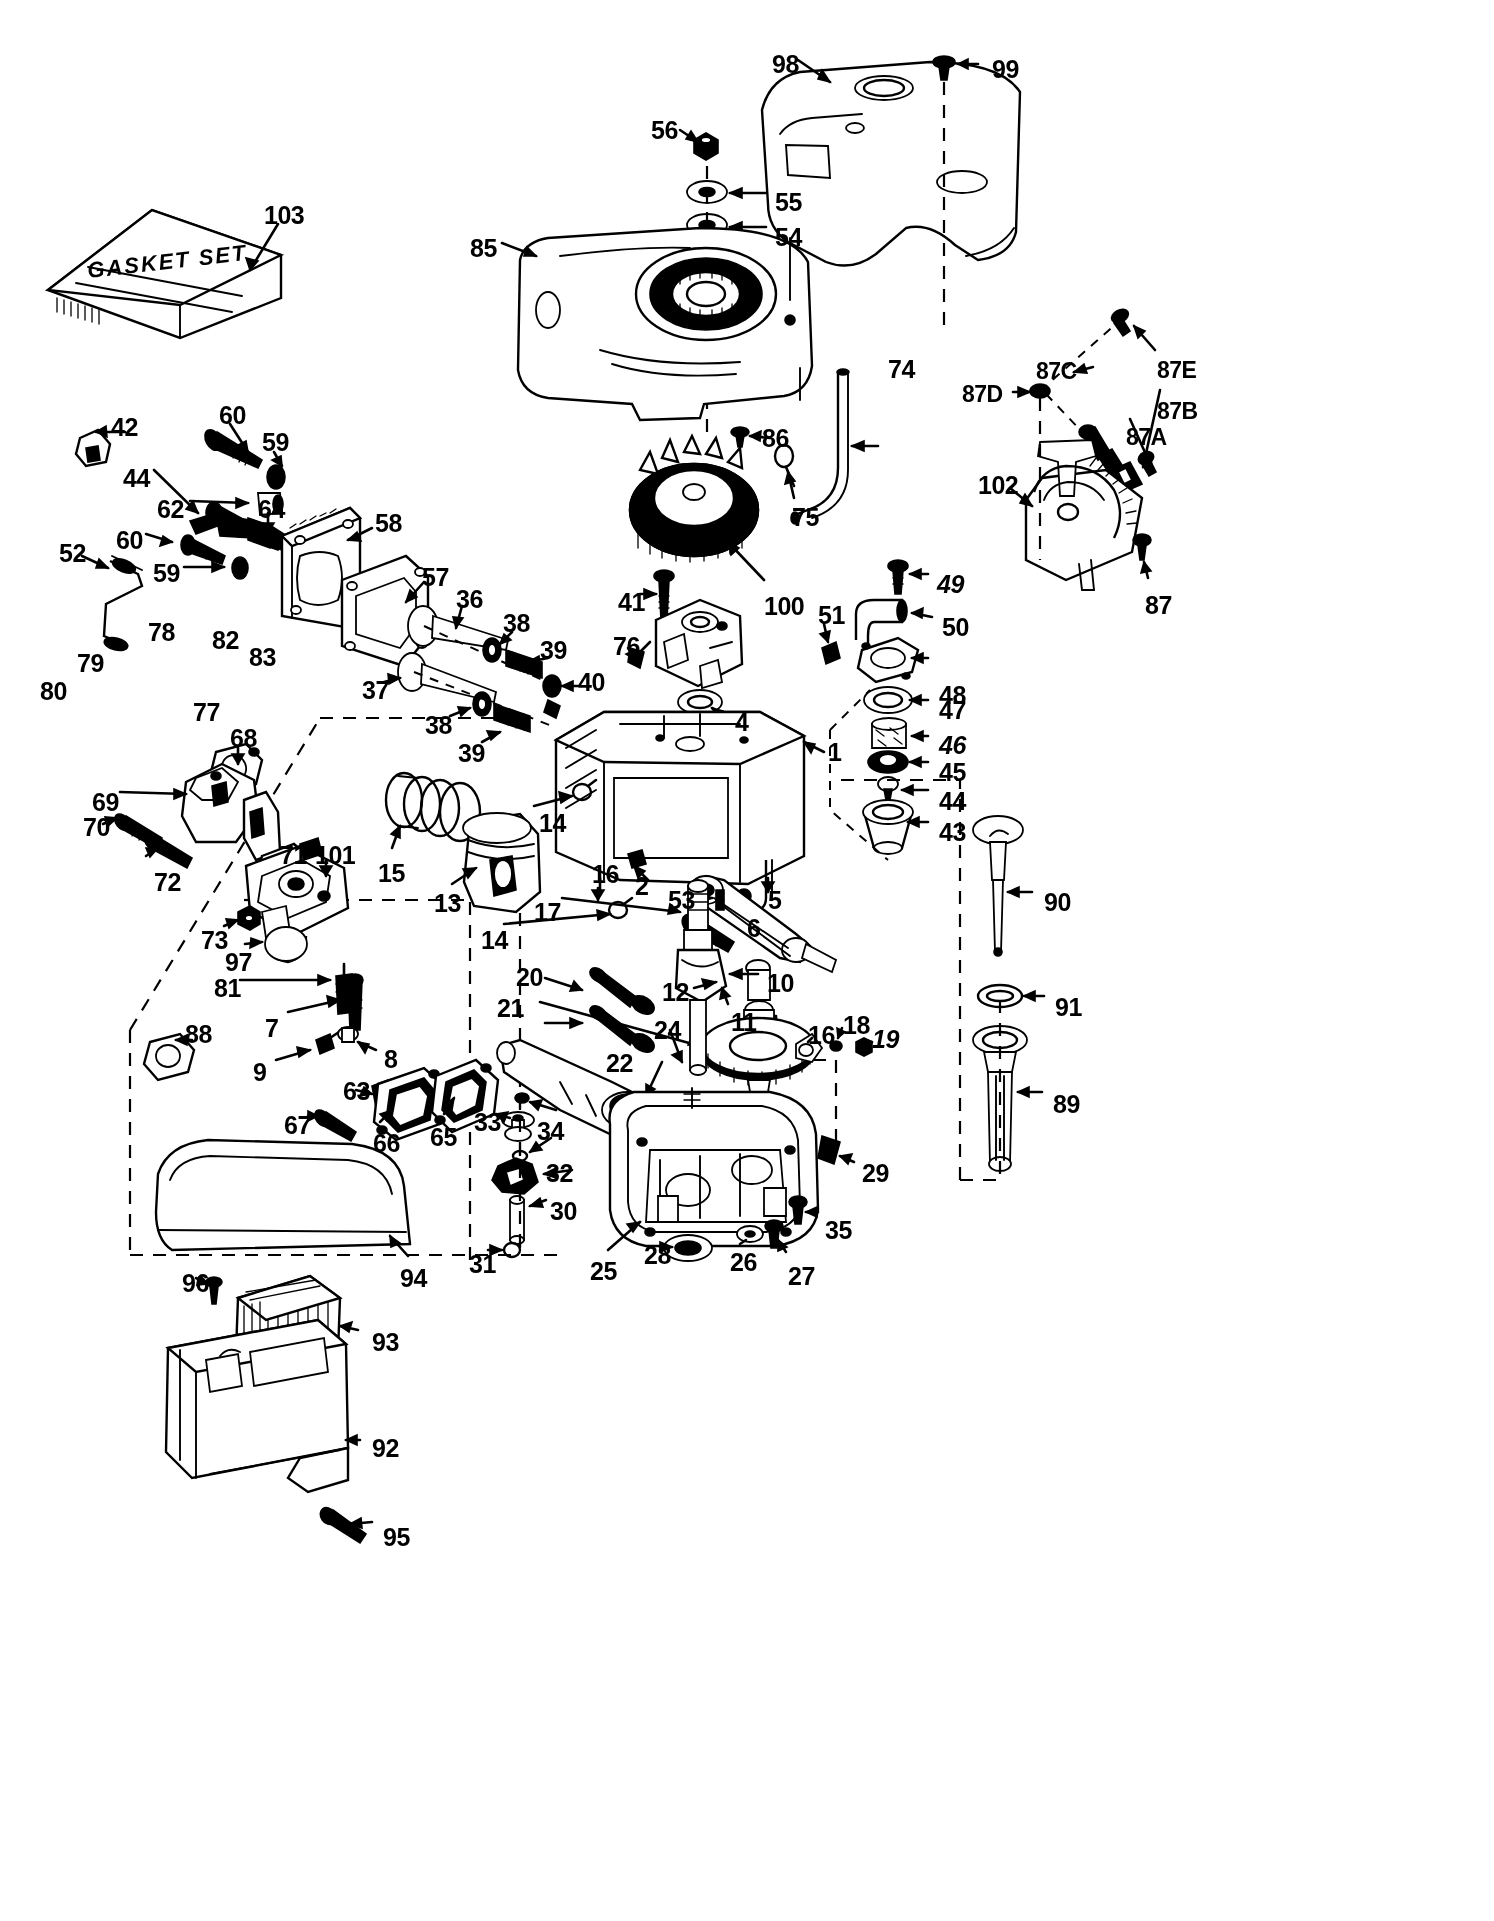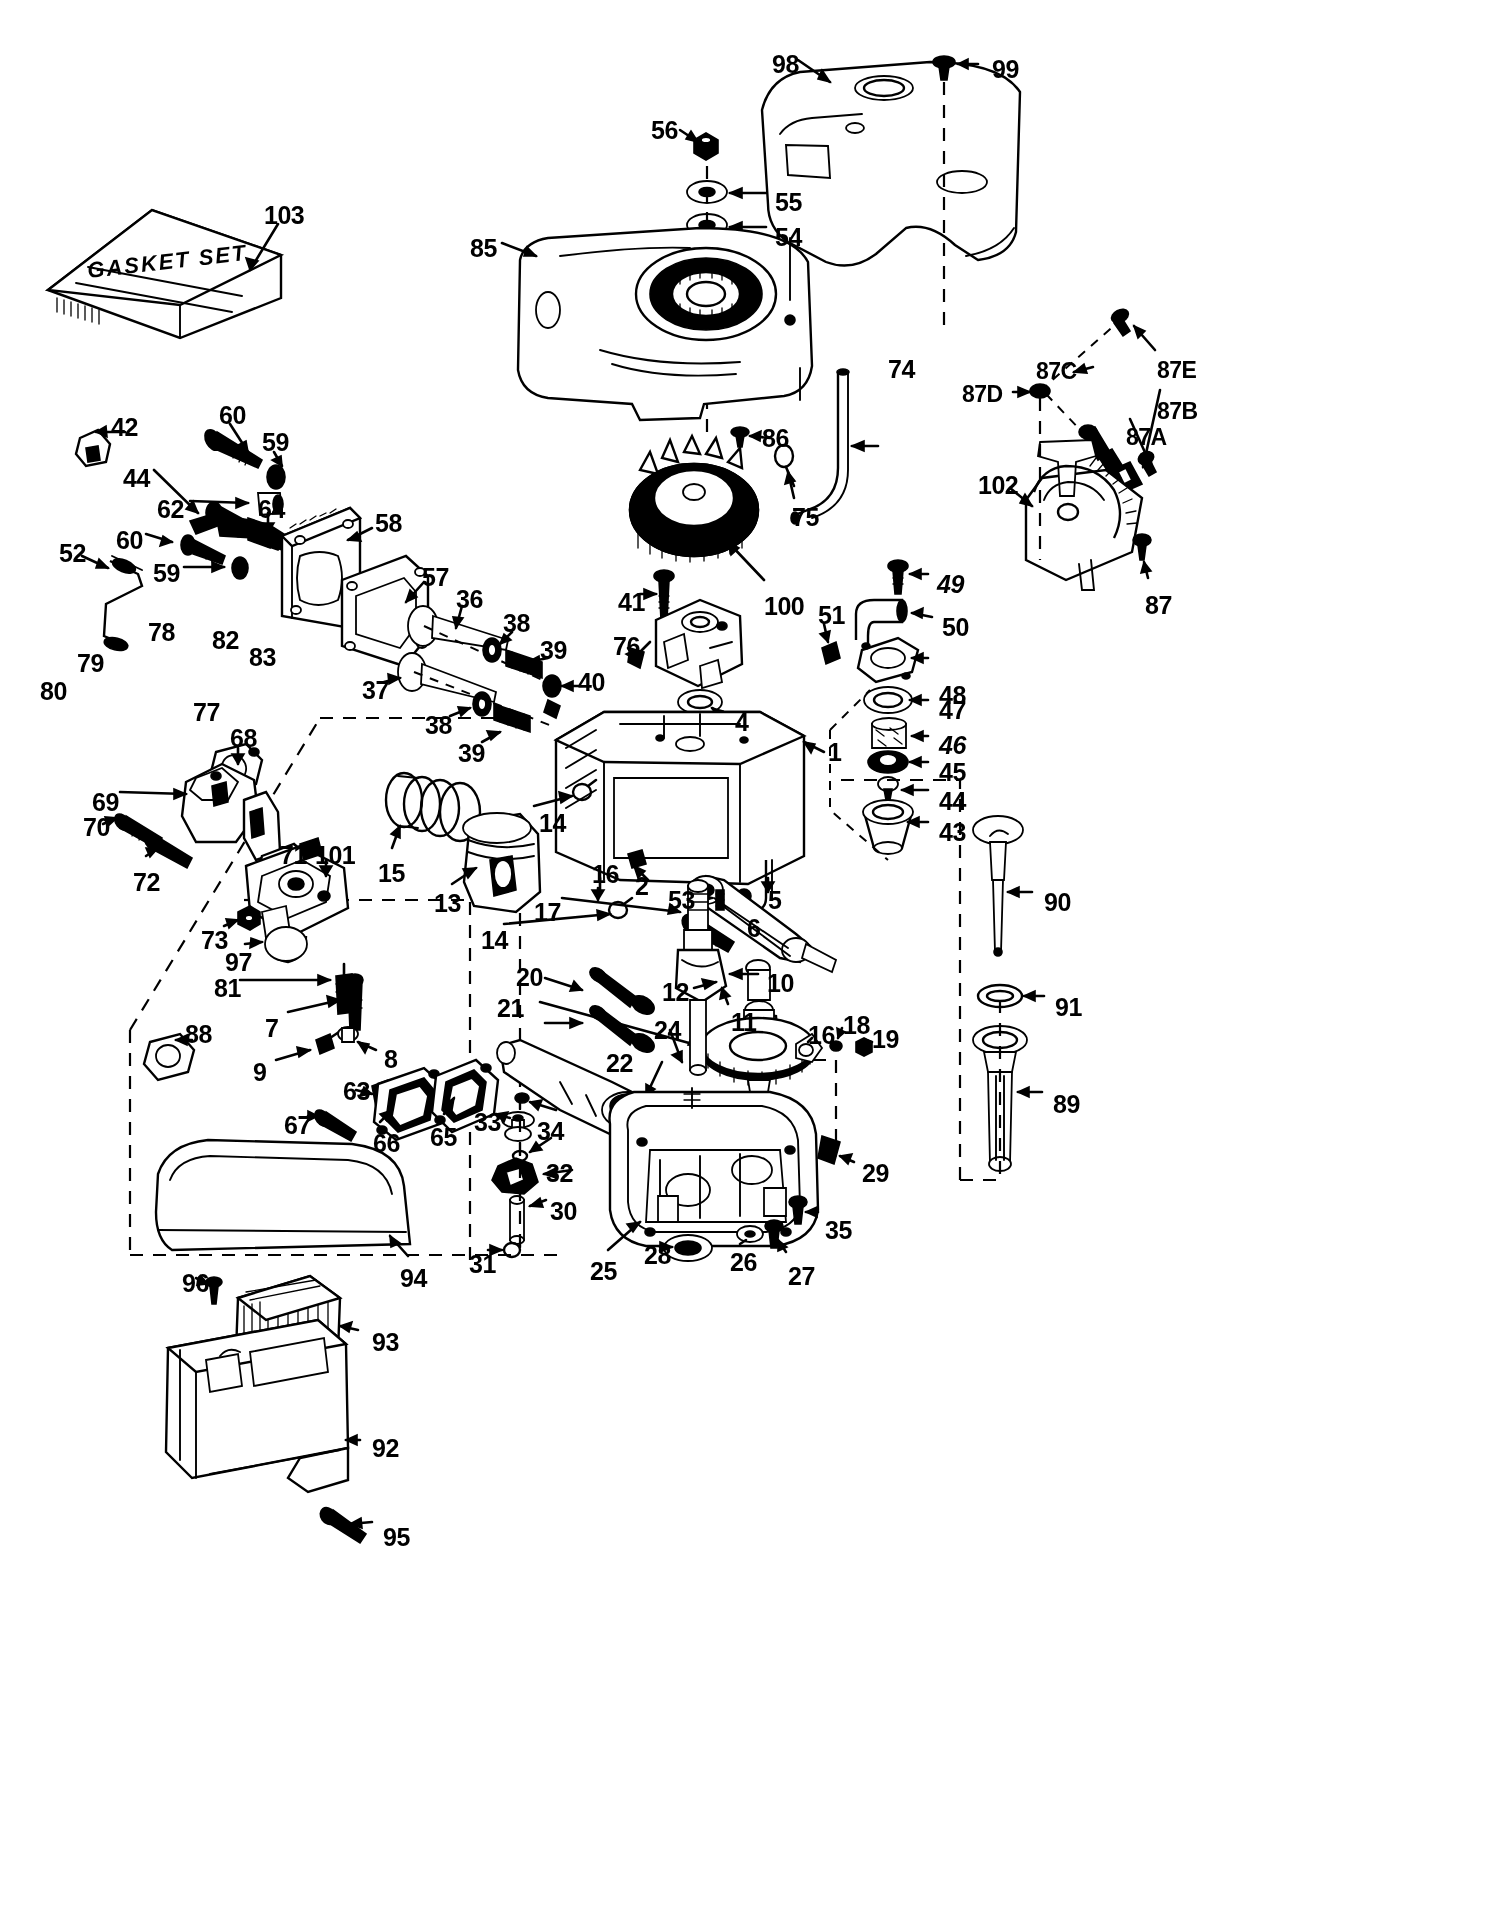--- a/index.html
+++ b/index.html
@@ -1018,42 +1018,42 @@
   <div class="callout" style="left:939px;  top:760px;">45</div>
   <div class="callout" style="left:939px;  top:789px;">44</div>
   <div class="callout" style="left:939px;  top:820px;">43</div>
   <div class="callout" style="left:735px;  top:710px;">4</div>
   <div class="callout" style="left:828px;  top:740px;">1</div>
   <div class="callout" style="left:230px;  top:726px;">68</div>
   <div class="callout" style="left:92px;   top:790px;">69</div>
   <div class="callout" style="left:83px;   top:815px;">70</div>
   <div class="callout" style="left:280px;  top:843px;">71</div>
   <div class="callout" style="left:315px;  top:843px;">101</div>
-  <div class="callout" style="left:133px;  top:870px;">72</div>
+  <div class="callout" style="left:154px;  top:870px;">72</div>
   <div class="callout" style="left:201px;  top:928px;">73</div>
   <div class="callout" style="left:225px;  top:950px;">97</div>
   <div class="callout" style="left:378px;  top:861px;">15</div>
   <div class="callout" style="left:539px;  top:811px;">14</div>
   <div class="callout" style="left:434px;  top:891px;">13</div>
   <div class="callout" style="left:481px;  top:928px;">14</div>
   <div class="callout" style="left:534px;  top:900px;">17</div>
   <div class="callout" style="left:592px;  top:862px;">16</div>
   <div class="callout" style="left:635px;  top:874px;">2</div>
   <div class="callout" style="left:668px;  top:888px;">53</div>
   <div class="callout" style="left:768px;  top:888px;">5</div>
   <div class="callout" style="left:747px;  top:916px;">6</div>
   <div class="callout" style="left:516px;  top:965px;">20</div>
   <div class="callout" style="left:497px;  top:996px;">21</div>
   <div class="callout" style="left:662px;  top:980px;">12</div>
   <div class="callout" style="left:767px;  top:971px;">10</div>
   <div class="callout" style="left:731px;  top:1010px;">11</div>
   <div class="callout" style="left:654px;  top:1018px;">24</div>
   <div class="callout" style="left:808px;  top:1023px;">16</div>
   <div class="callout" style="left:843px;  top:1013px;">18</div>
-  <div class="callout" style="left:872px;  top:1027px;">19</div>
+  <div class="callout" style="left:872px;  top:1027px;font-style:italic;">19</div>
   <div class="callout" style="left:606px;  top:1051px;">22</div>
   <div class="callout" style="left:214px;  top:976px;">81</div>
   <div class="callout" style="left:265px;  top:1016px;">7</div>
   <div class="callout" style="left:185px;  top:1022px;">88</div>
   <div class="callout" style="left:253px;  top:1060px;">9</div>
   <div class="callout" style="left:384px;  top:1047px;">8</div>
   <div class="callout" style="left:343px;  top:1079px;">63</div>
   <div class="callout" style="left:284px;  top:1113px;">67</div>
   <div class="callout" style="left:373px;  top:1131px;">66</div>
   <div class="callout" style="left:430px;  top:1125px;">65</div>

